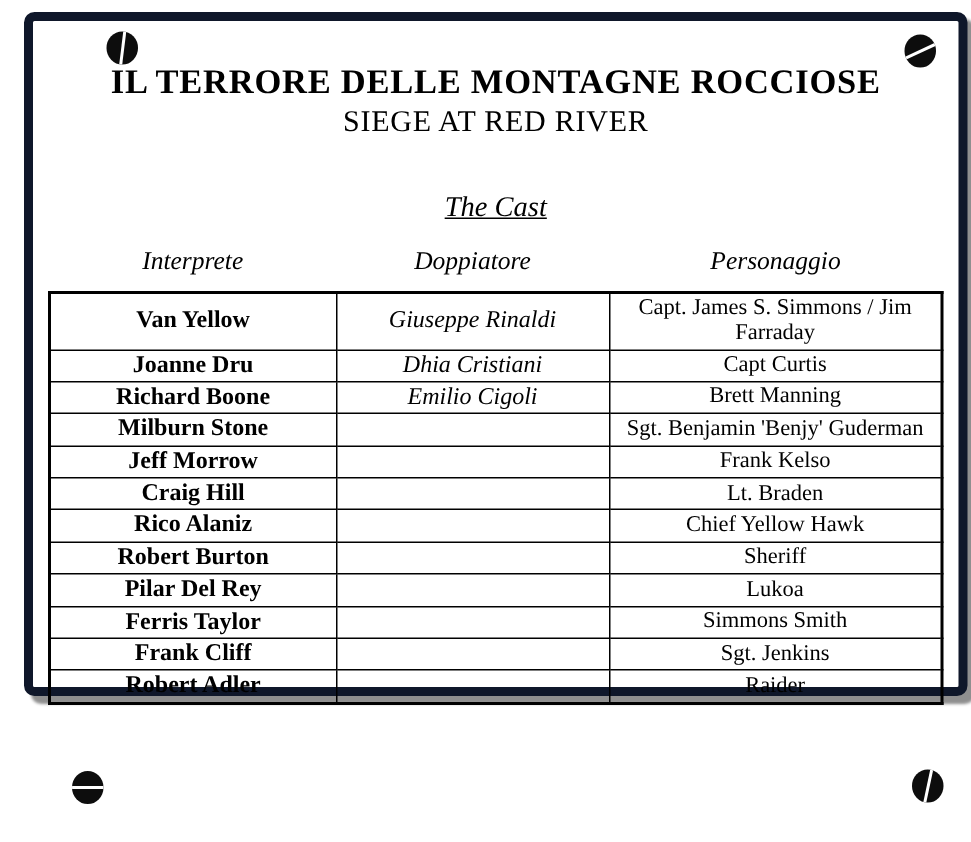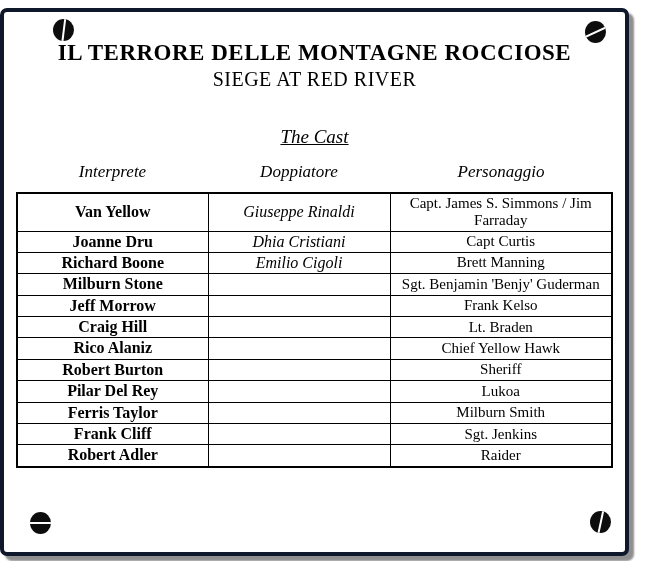--- a/index.html
+++ b/index.html
@@ -6,24 +6,24 @@
   html, body {
     margin: 0; padding: 0;
     width: 647px; height: 561px;
     background: #ffffff;
     font-family: "Liberation Serif", "DejaVu Serif", serif;
     color: #000;
     overflow: hidden;
   }
   .panel {
     position: absolute;
-    left: 0; top: 8px;
-    width: 629px; height: 548px;
+    left: 16px; top: 8px;
+    width: 629px; height: 456px;
     background: #fff;
-    border: 4px solid #0f172a;
+    border: 6px solid #0f172a;
     border-radius: 7px;
     box-shadow: 5px 5px 2px #8f8f8f;
   }
   
   .screw {
     position: absolute;
     width: 21px; height: 22px;
     background: #0d0d0d;
     border-radius: 50%;
     display: flex; align-items: center; justify-content: center;
@@ -167,21 +167,21 @@
           <td class="col-personaggio">Sheriff</td>
         </tr>
         <tr>
           <td class="col-interprete">Pilar Del Rey</td>
           <td class="col-doppiatore"></td>
           <td class="col-personaggio">Lukoa</td>
         </tr>
         <tr>
           <td class="col-interprete">Ferris Taylor</td>
           <td class="col-doppiatore"></td>
-          <td class="col-personaggio">Milburn Smith</td>
+          <td class="col-personaggio">Simmons Smith</td>
         </tr>
         <tr>
           <td class="col-interprete">Frank Cliff</td>
           <td class="col-doppiatore"></td>
           <td class="col-personaggio">Sgt. Jenkins</td>
         </tr>
         <tr>
           <td class="col-interprete">Robert Adler</td>
           <td class="col-doppiatore"></td>
           <td class="col-personaggio">Raider</td>

